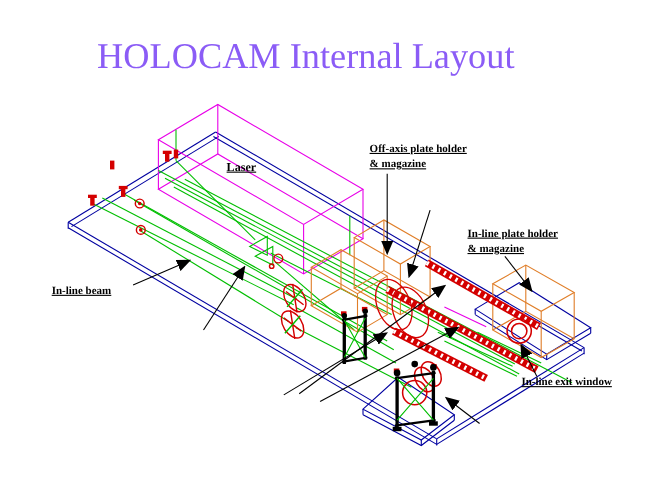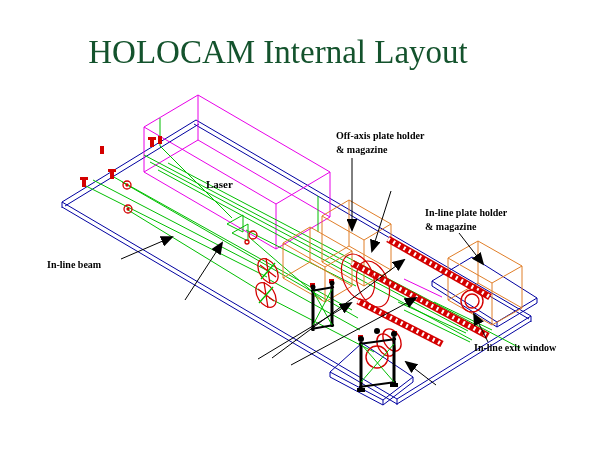--- a/index.html
+++ b/index.html
@@ -1,22 +1,22 @@
 <!DOCTYPE html>
 <html><head>
 <meta charset="utf-8">
 <style>
   html,body{margin:0;padding:0;background:#ffffff;}
   #slide{position:relative;width:600px;height:450px;background:#ffffff;overflow:hidden;
          font-family:"Liberation Serif","DejaVu Serif",serif;}
   #title{position:absolute;left:0;top:34px;width:556px;text-align:center;
-         font-size:33px;color:#14532d;letter-spacing:0px;white-space:nowrap;}
-  .lbl{position:absolute;font-size:10px;font-weight:bold;color:#000;line-height:14px;white-space:nowrap;}
+         font-size:33px;color:#8b5cf6;letter-spacing:0px;white-space:nowrap;}
+  .lbl{position:absolute;font-size:10px;font-weight:bold;color:#000;line-height:14px;white-space:nowrap;text-decoration:underline;}
   .lbl2{display:block;}
-  #laser-label{font-size:11px;margin-top:32px;}
+  #laser-label{font-size:11px;}
   svg{position:absolute;left:0;top:0;}
 </style>
 </head>
 <body>
 
 <div id="slide">
 
   <div id="title">HOLOCAM Internal Layout</div>
 
   <svg width="600" height="450" viewBox="0 0 600 450">

